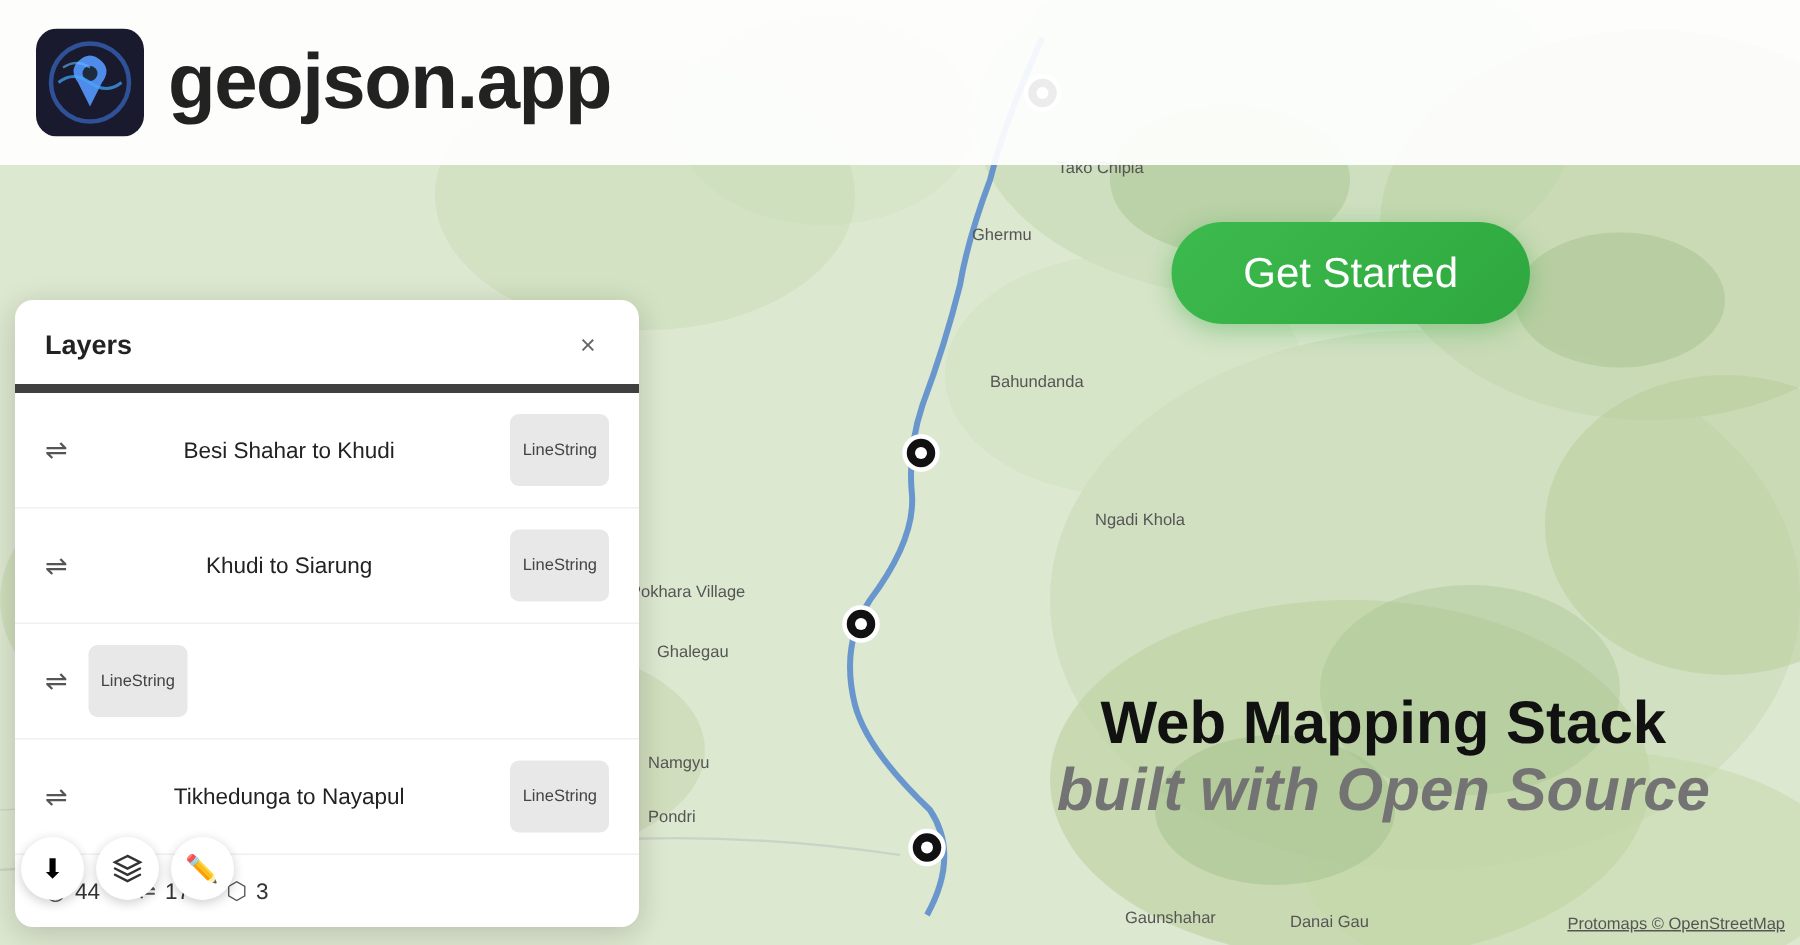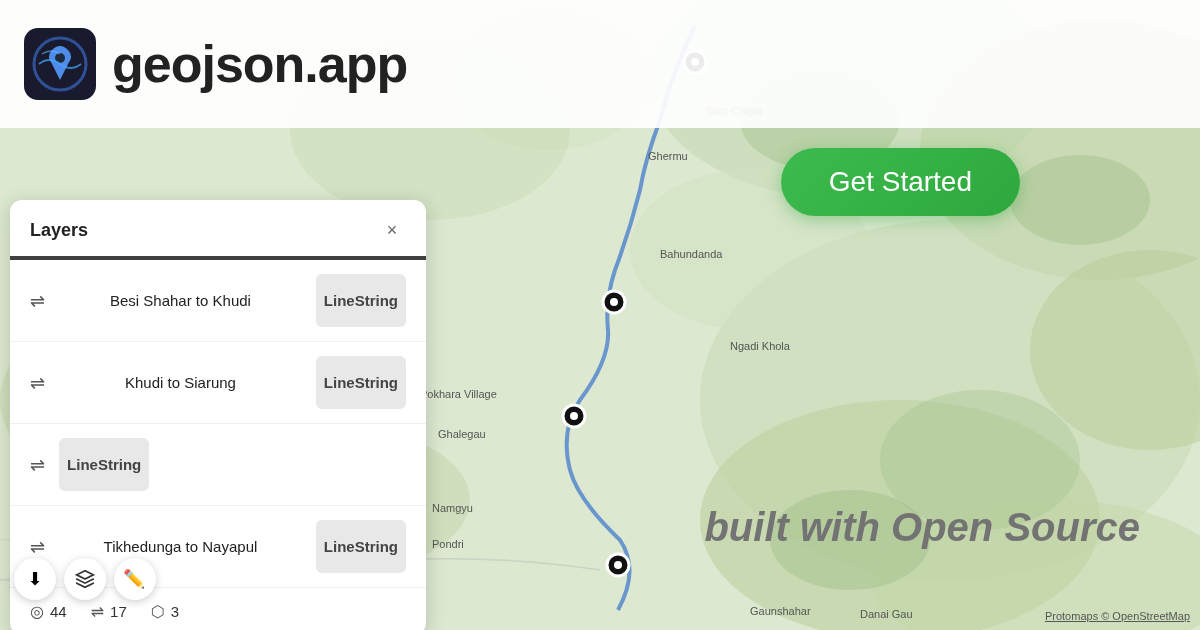--- a/index.html
+++ b/index.html
@@ -20,21 +20,21 @@
       width: 100%;
       height: 100%;
     }
 
     
     #header {
       position: absolute;
       top: 0;
       left: 0;
       right: 0;
-      height: 128px;
+      height: 110px;
       background: rgba(255,255,255,0.92);
       display: flex;
       align-items: center;
       padding: 0 24px;
       z-index: 10;
     }
 
     #logo-icon {
       width: 72px;
       height: 72px;
@@ -60,21 +60,21 @@
       box-shadow: 0 4px 20px rgba(0,0,0,0.18);
       z-index: 20;
       overflow: hidden;
     }
 
     #layers-header {
       display: flex;
       align-items: center;
       justify-content: space-between;
       padding: 16px 20px 12px 20px;
-      border-bottom: 4px solid #404040;
+      border-bottom: 6px solid #404040;
     }
 
     #layers-title {
       font-size: 18px;
       font-weight: 600;
       color: #222;
     }
 
     #layers-close {
       width: 28px;
@@ -105,22 +105,22 @@
     .layer-name {
       font-size: 15px;
       color: #222;
       flex: 1;
       text-align: center;
     }
 
     .layer-badge {
       background: #e8e8e8;
       color: #444;
-      font-size: 15px;
-      font-weight: 700;
+      font-size: 11px;
+      font-weight: 400;
       padding: 18px 8px;
       border-radius: 6px;
     }
 
     #layers-footer {
       display: flex;
       align-items: center;
       gap: 24px;
       padding: 14px 20px;
     }
@@ -333,20 +333,21 @@
     <div class="footer-stat">
       <span class="footer-stat-icon">⬡</span>
       <span>3</span>
     </div>
   </div>
 </div>
 
 <div id="get-started-btn">Get Started</div>
 
 <div id="web-mapping-text">
+  <div class="line1">Web Mapping Stack</div>
   <div class="line2">built with Open Source</div>
 </div>
 
 <div id="bottom-toolbar">
   <div class="toolbar-btn" title="Download">⬇</div>
   <div class="toolbar-btn" title="Layers">
     <svg width="20" height="20" viewBox="0 0 24 24" fill="none" stroke="#333" stroke-width="2" stroke-linecap="round">
       <polygon points="12 2 2 7 12 12 22 7"></polygon>
       <polyline points="2 17 12 22 22 17"></polyline>
       <polyline points="2 12 12 17 22 12"></polyline>

